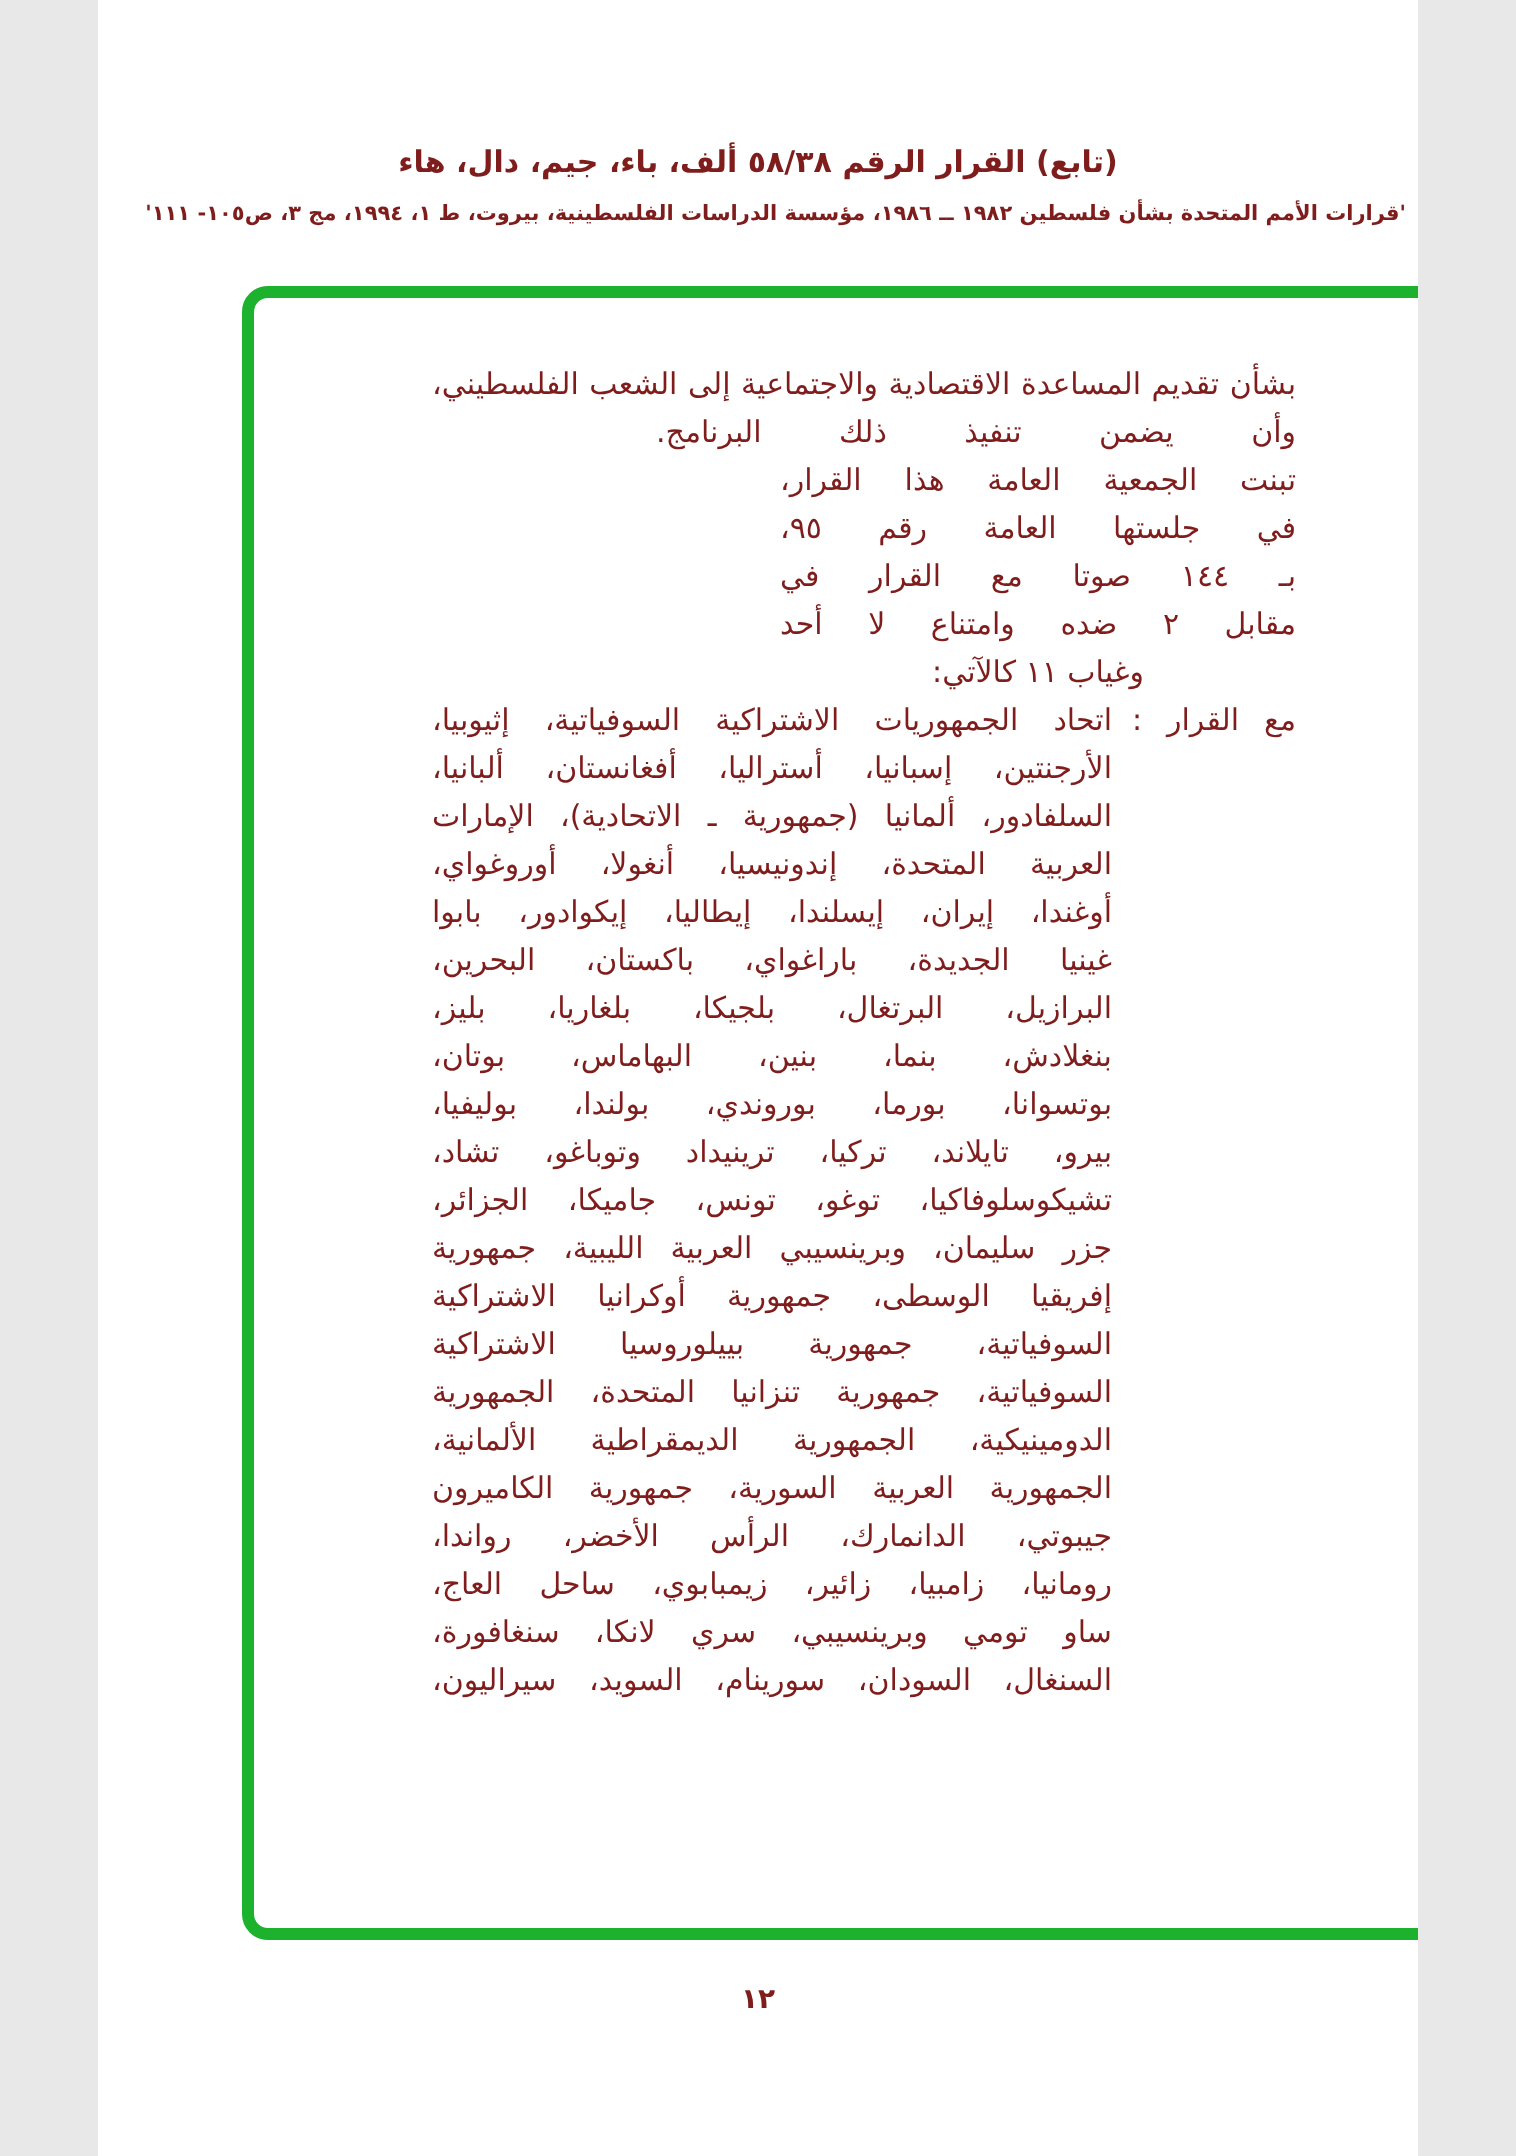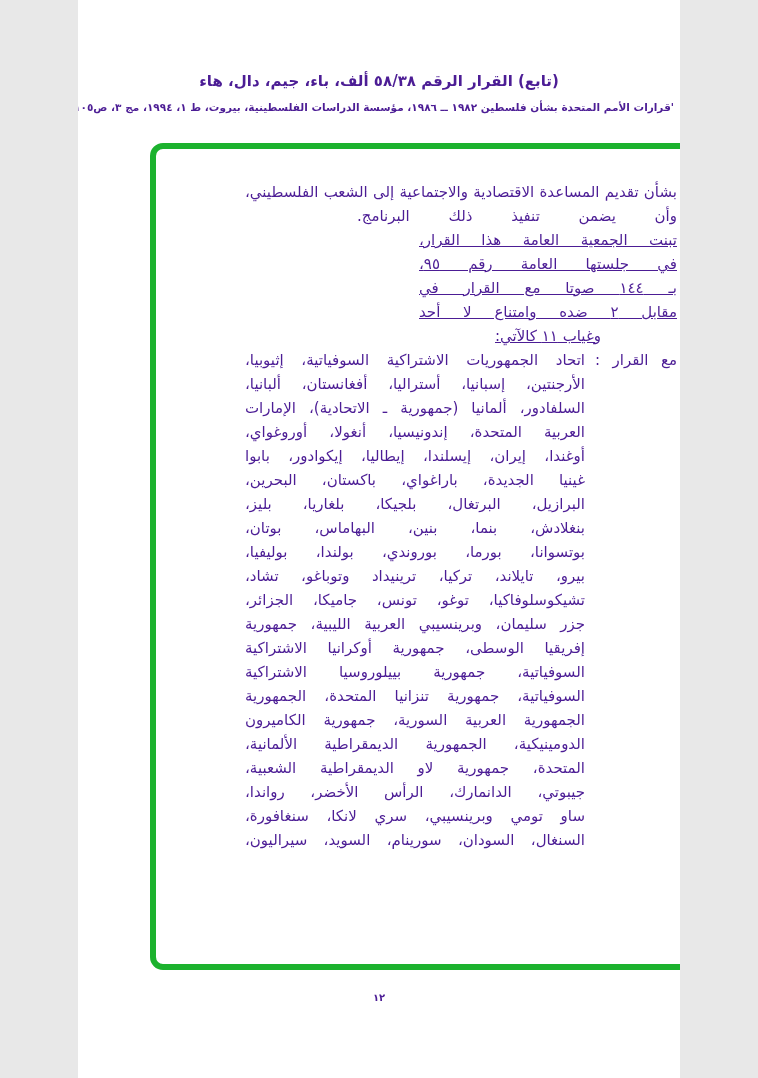--- a/index.html
+++ b/index.html
@@ -1,23 +1,23 @@
 <!DOCTYPE html>
 <html lang="ar" dir="rtl"><head>
 <meta charset="utf-8">
 <style>
   html,body{margin:0;padding:0;background:#e8e8e8;}
   .page{
     position:relative;
-    width:602px;height:1078px;
+    width:660px;height:1078px;
     background:#ffffff;
     margin:0 auto;
     overflow:hidden;
     font-family:"DejaVu Sans",sans-serif;
-    color:#4c1d95;
+    color:#7f1d1d;
     direction:rtl;
   }
   .doc-title{
     position:absolute;top:72px;left:0;right:0;
     text-align:center;
     font-size:15px;font-weight:bold;
     letter-spacing:0;
   }
   .citation{
     position:absolute;top:101px;left:6px;right:6px;
@@ -37,36 +37,36 @@
   }
   .line{
     height:24px;line-height:24px;
     overflow:visible;
   }
   .j{text-align:justify;text-align-last:justify;}
   .c{text-align:left;text-align-last:center;}
   .indent-l{padding-left:112px;}
   .vote-block{
     width:258px;
-    margin-left:auto;margin-right:0;text-decoration:underline;
+    margin-left:auto;margin-right:0;
   }
   .with-block{
     position:relative;
     padding-right:92px;
   }
   .with-label{
     position:absolute;right:0;top:0;
     width:82px;height:24px;line-height:24px;
     display:block;
     text-align:justify;text-align-last:justify;
   }
   .page-number{
     position:absolute;top:992px;left:0;right:0;
     text-align:center;
-    font-size:10px;font-weight:bold;
+    font-size:14px;font-weight:bold;
   }
 </style>
 </head>
 <body>
 
 <div class="page">
 
   <div class="doc-title">(تابع) القرار الرقم ٥٨/٣٨ ألف، باء، جيم، دال، هاء</div>
 
   <div class="citation">'قرارات الأمم المتحدة بشأن فلسطين ١٩٨٢ ــ ١٩٨٦، مؤسسة الدراسات الفلسطينية، بيروت، ط ١، ١٩٩٤، مج ٣، ص١٠٥- ١١١'</div>
@@ -97,24 +97,24 @@
         <div class="line j">غينيا الجديدة، باراغواي، باكستان، البحرين،</div>
         <div class="line j">البرازيل، البرتغال، بلجيكا، بلغاريا، بليز،</div>
         <div class="line j">بنغلادش، بنما، بنين، البهاماس، بوتان،</div>
         <div class="line j">بوتسوانا، بورما، بوروندي، بولندا، بوليفيا،</div>
         <div class="line j">بيرو، تايلاند، تركيا، ترينيداد وتوباغو، تشاد،</div>
         <div class="line j">تشيكوسلوفاكيا، توغو، تونس، جاميكا، الجزائر،</div>
         <div class="line j">جزر سليمان، وبرينسيبي العربية الليبية، جمهورية</div>
         <div class="line j">إفريقيا الوسطى، جمهورية أوكرانيا الاشتراكية</div>
         <div class="line j">السوفياتية، جمهورية بييلوروسيا الاشتراكية</div>
         <div class="line j">السوفياتية، جمهورية تنزانيا المتحدة، الجمهورية</div>
+        <div class="line j">الدومينيكية، الجمهورية الديمقراطية الألمانية،</div>
         <div class="line j">الجمهورية العربية السورية، جمهورية الكاميرون</div>
-        <div class="line j">الدومينيكية، الجمهورية الديمقراطية الألمانية،</div>
-        <div class="line j">المتحدة، جمهورية لاو الديمقراطية الشعبية،</div>
         <div class="line j">جيبوتي، الدانمارك، الرأس الأخضر، رواندا،</div>
+        <div class="line j">رومانيا، زامبيا، زائير، زيمبابوي، ساحل العاج،</div>
         <div class="line j">ساو تومي وبرينسيبي، سري لانكا، سنغافورة،</div>
         <div class="line j">السنغال، السودان، سورينام، السويد، سيراليون،</div>
       </div>
 
     </div>
   </div>
 
   <div class="page-number">١٢</div>
 
 </div>

